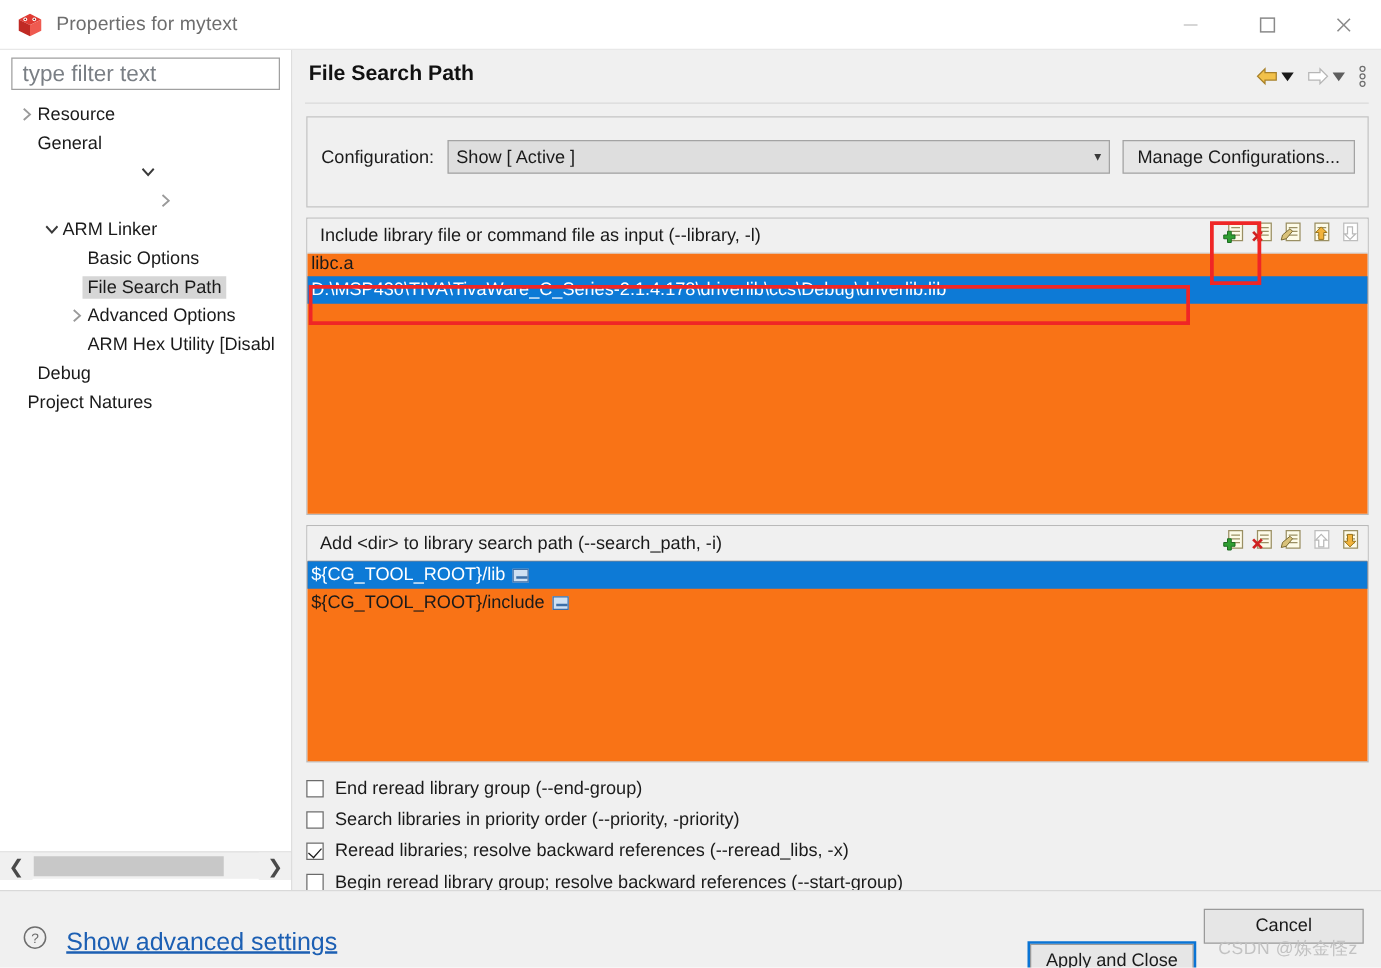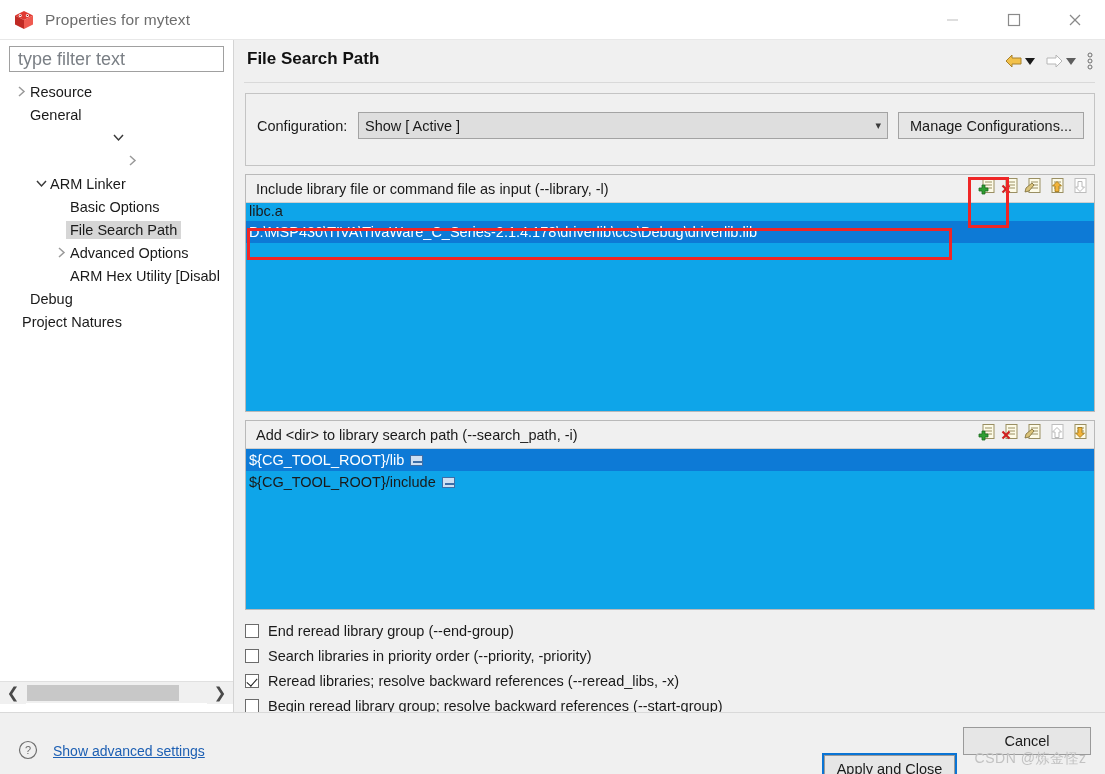--- a/index.html
+++ b/index.html
@@ -88,21 +88,21 @@
   }
 
   
   .list-widget{ position:absolute; border:1px solid #b9b9b9; background:#ffffff; }
   .list-head{
     height:28px; background:#f0f0f0; border-bottom:1px solid #cfcfcf;
     display:flex; align-items:center; padding-left:10px; font-size:14.5px;
     position:relative;
   }
   .list-head .tools{ position:absolute; right:5px; top:2px; display:flex; gap:4px; align-items:center; }
-  .list-body{ position:relative; background:#0ea5e9; }
+  .list-body{ position:relative; background:#f97316; }
   .lrow{ height:22px; display:flex; align-items:center; padding-left:3px; font-size:14.5px; white-space:nowrap; }
   .lrow.sel{ background:#0d7ad6; color:#ffffff; }
   .badge{ display:inline-block; width:13px; height:11px; border:1px solid #3d6fa8; background:#cfe0f2; margin-left:6px; position:relative; vertical-align:middle; }
   .badge::after{ content:""; position:absolute; left:2px; bottom:2px; width:9px; height:2px; background:#3d6fa8; }
 
   #lib-list{ left:11px; top:134px; width:850px; height:238px; }
   #lib-list .list-body{ height:208px; }
   #path-list{ left:11px; top:380px; width:850px; height:190px; }
   #path-list .list-body{ height:160px; }
 
@@ -122,21 +122,21 @@
     border-width:0 1.6px 1.6px 0; transform:rotate(42deg);
   }
 
   
   #footer{
     position:absolute; left:0; top:712px; width:1105px; height:62px;
     background:#f0f0f0; border-top:1px solid #d9d9d9;
   }
   #help-icon{ position:absolute; left:18px; top:27px; }
   #adv-link{
-    position:absolute; left:53px; top:30px; font-size:14px;
+    position:absolute; left:53px; top:30px; font-size:20px;
     color:#1c5fb3; text-decoration:underline;
   }
   #apply-btn{
     position:absolute; left:824px; top:727px; width:131px; height:28px;
     background:#e6e6e6; border:1px solid #9a9a9a;
     outline:2px solid #0a74d4; outline-offset:0px;
     display:flex; align-items:center; justify-content:center; font-size:14.5px;margin-top:28px;
   }
   #cancel-btn{
     position:absolute; left:963px; top:727px; width:128px; height:28px;

